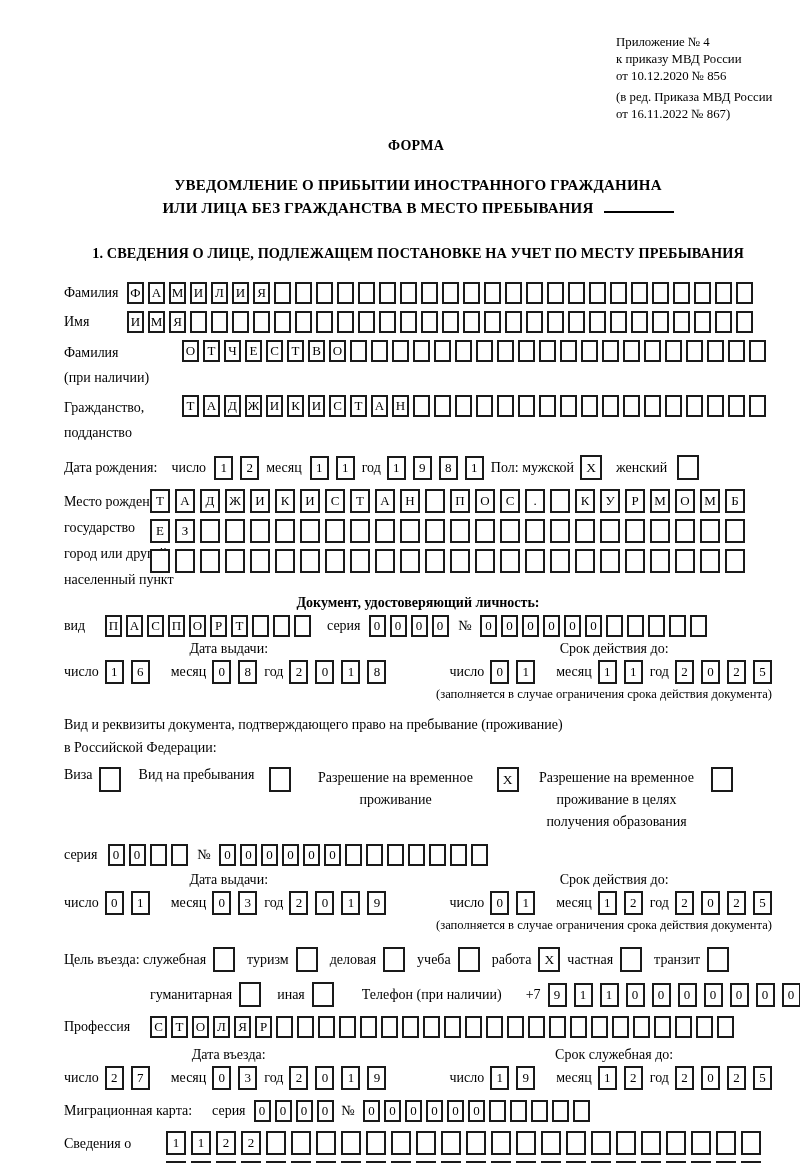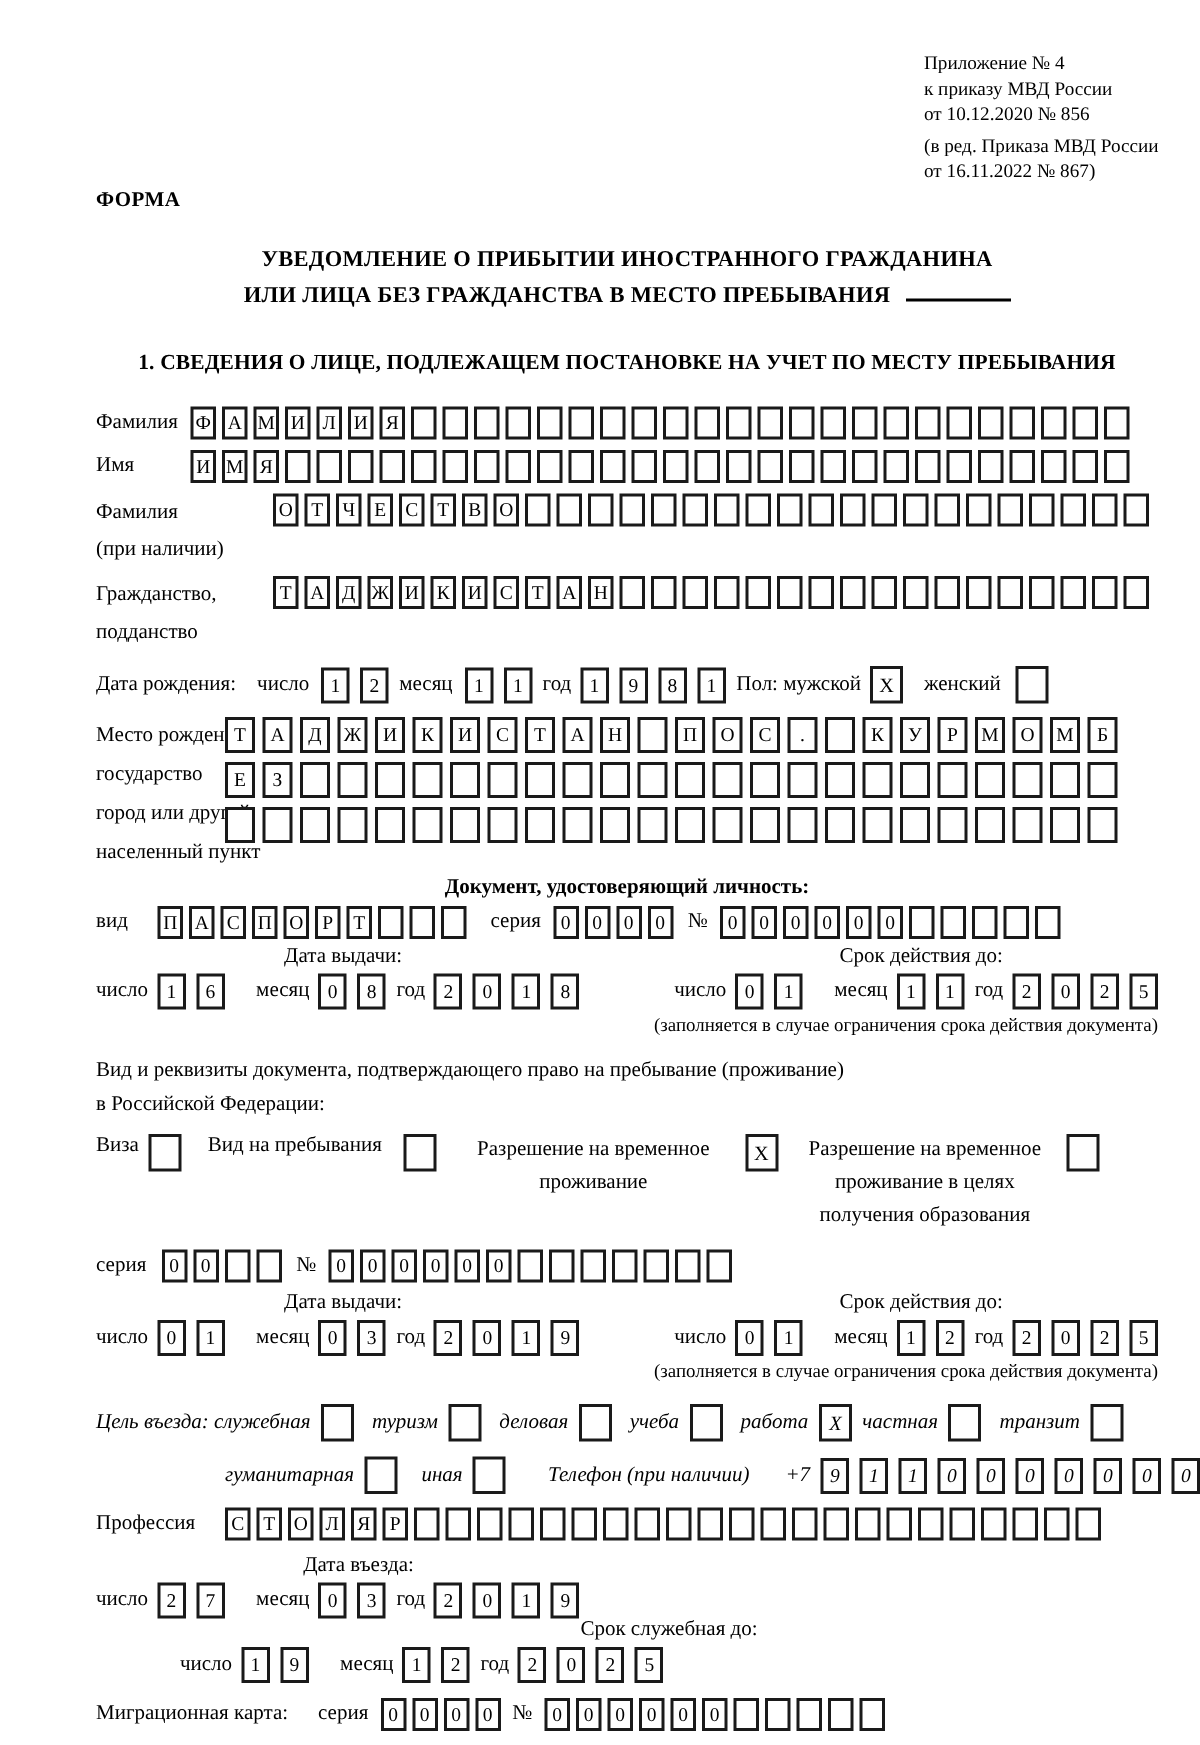--- a/index.html
+++ b/index.html
@@ -6,21 +6,21 @@
   .page{
     width:800px;height:1163px;overflow:hidden;box-sizing:border-box;
     background:#fff;color:#000;position:relative;
     font-family:"Liberation Serif","DejaVu Serif",serif;font-size:14px;
     padding:34px 28px 0 64px;
   }
   .lbl{white-space:nowrap;}
   
   .hdr{margin-left:552px;font-size:12.8px;line-height:1.32;}
   .hdr .amend{margin-top:4px;}
-  .forma{text-align:left;font-weight:bold;margin:4px 4px 0 0;font-size:14px;letter-spacing:.3px;}
+  .forma{text-align:center;font-weight:bold;margin:16px 4px 0 0;font-size:14px;letter-spacing:.3px;}
   
   .title{text-align:center;font-weight:bold;font-size:15px;line-height:1.5;margin:20px 0 0 0;letter-spacing:.2px;}
   .title-underline{display:inline-block;width:70px;border-bottom:2px solid #000;height:14px;margin-left:10px;}
   .section-heading{font-weight:bold;font-size:14.3px;margin-top:26px;text-align:center;letter-spacing:.1px;}
   
   .row{display:flex;align-items:center;margin-top:5px;}
   .row.top{align-items:flex-start;}
   .cells{display:flex;flex-wrap:nowrap;}
   .cell{flex:0 0 auto;width:17px;height:22px;border:2px solid #1a1a1a;margin-right:4px;
         display:flex;align-items:center;justify-content:center;
@@ -46,21 +46,21 @@
   .dg-row{display:flex;align-items:center;}
   .dg-row .lbl{margin-right:6px;}
   .dg-row .gap{width:14px;}
   .note{font-size:12.6px;text-align:right;margin-top:3px;}
   .para{margin-top:12px;line-height:1.6;}
   
   .permit-row{display:flex;align-items:flex-start;margin-top:8px;}
   .permit-item{display:flex;align-items:flex-start;}
   .permit-item .txt{text-align:center;line-height:1.55;}
   .ml6{margin-left:6px;} .ml10{margin-left:10px;} .ml14{margin-left:14px;} .ml18{margin-left:18px;}
-  .purpose-row{display:flex;align-items:center;margin-top:14px;font-style:italic;}
+  .purpose-row{display:flex;align-items:center;margin-top:14px;}
   .purpose-row .lbl{margin-right:7px;}
   .purpose-row .cbox{margin-right:12px;}
 </style>
 </head>
 <body>
 
 <div class="page">
 
   <div class="hdr">
     <div class="lbl">Приложение № 4</div>
@@ -592,21 +592,21 @@
         <span class="cell"></span>
         <span class="cell"></span>
         <span class="cell"></span>
         <span class="cell"></span>
         <span class="cell"></span>
         <span class="cell"></span>
         <span class="cell"></span>
       </span>
   </div>
 
-  <div class="date-pair" style="margin-top:9px;flex-direction:column;">
+  <div class="date-pair" style="margin-top:9px;">
     <div class="dg dg-left">
       <div class="dg-head lbl">Дата въезда:</div>
       <div class="dg-row">
         <span class="lbl">число</span>
         <span class="cells dt">
             <span class="cell">2</span>
             <span class="cell">7</span>
           </span>
         <span class="gap"></span>
         <span class="lbl">месяц</span>

